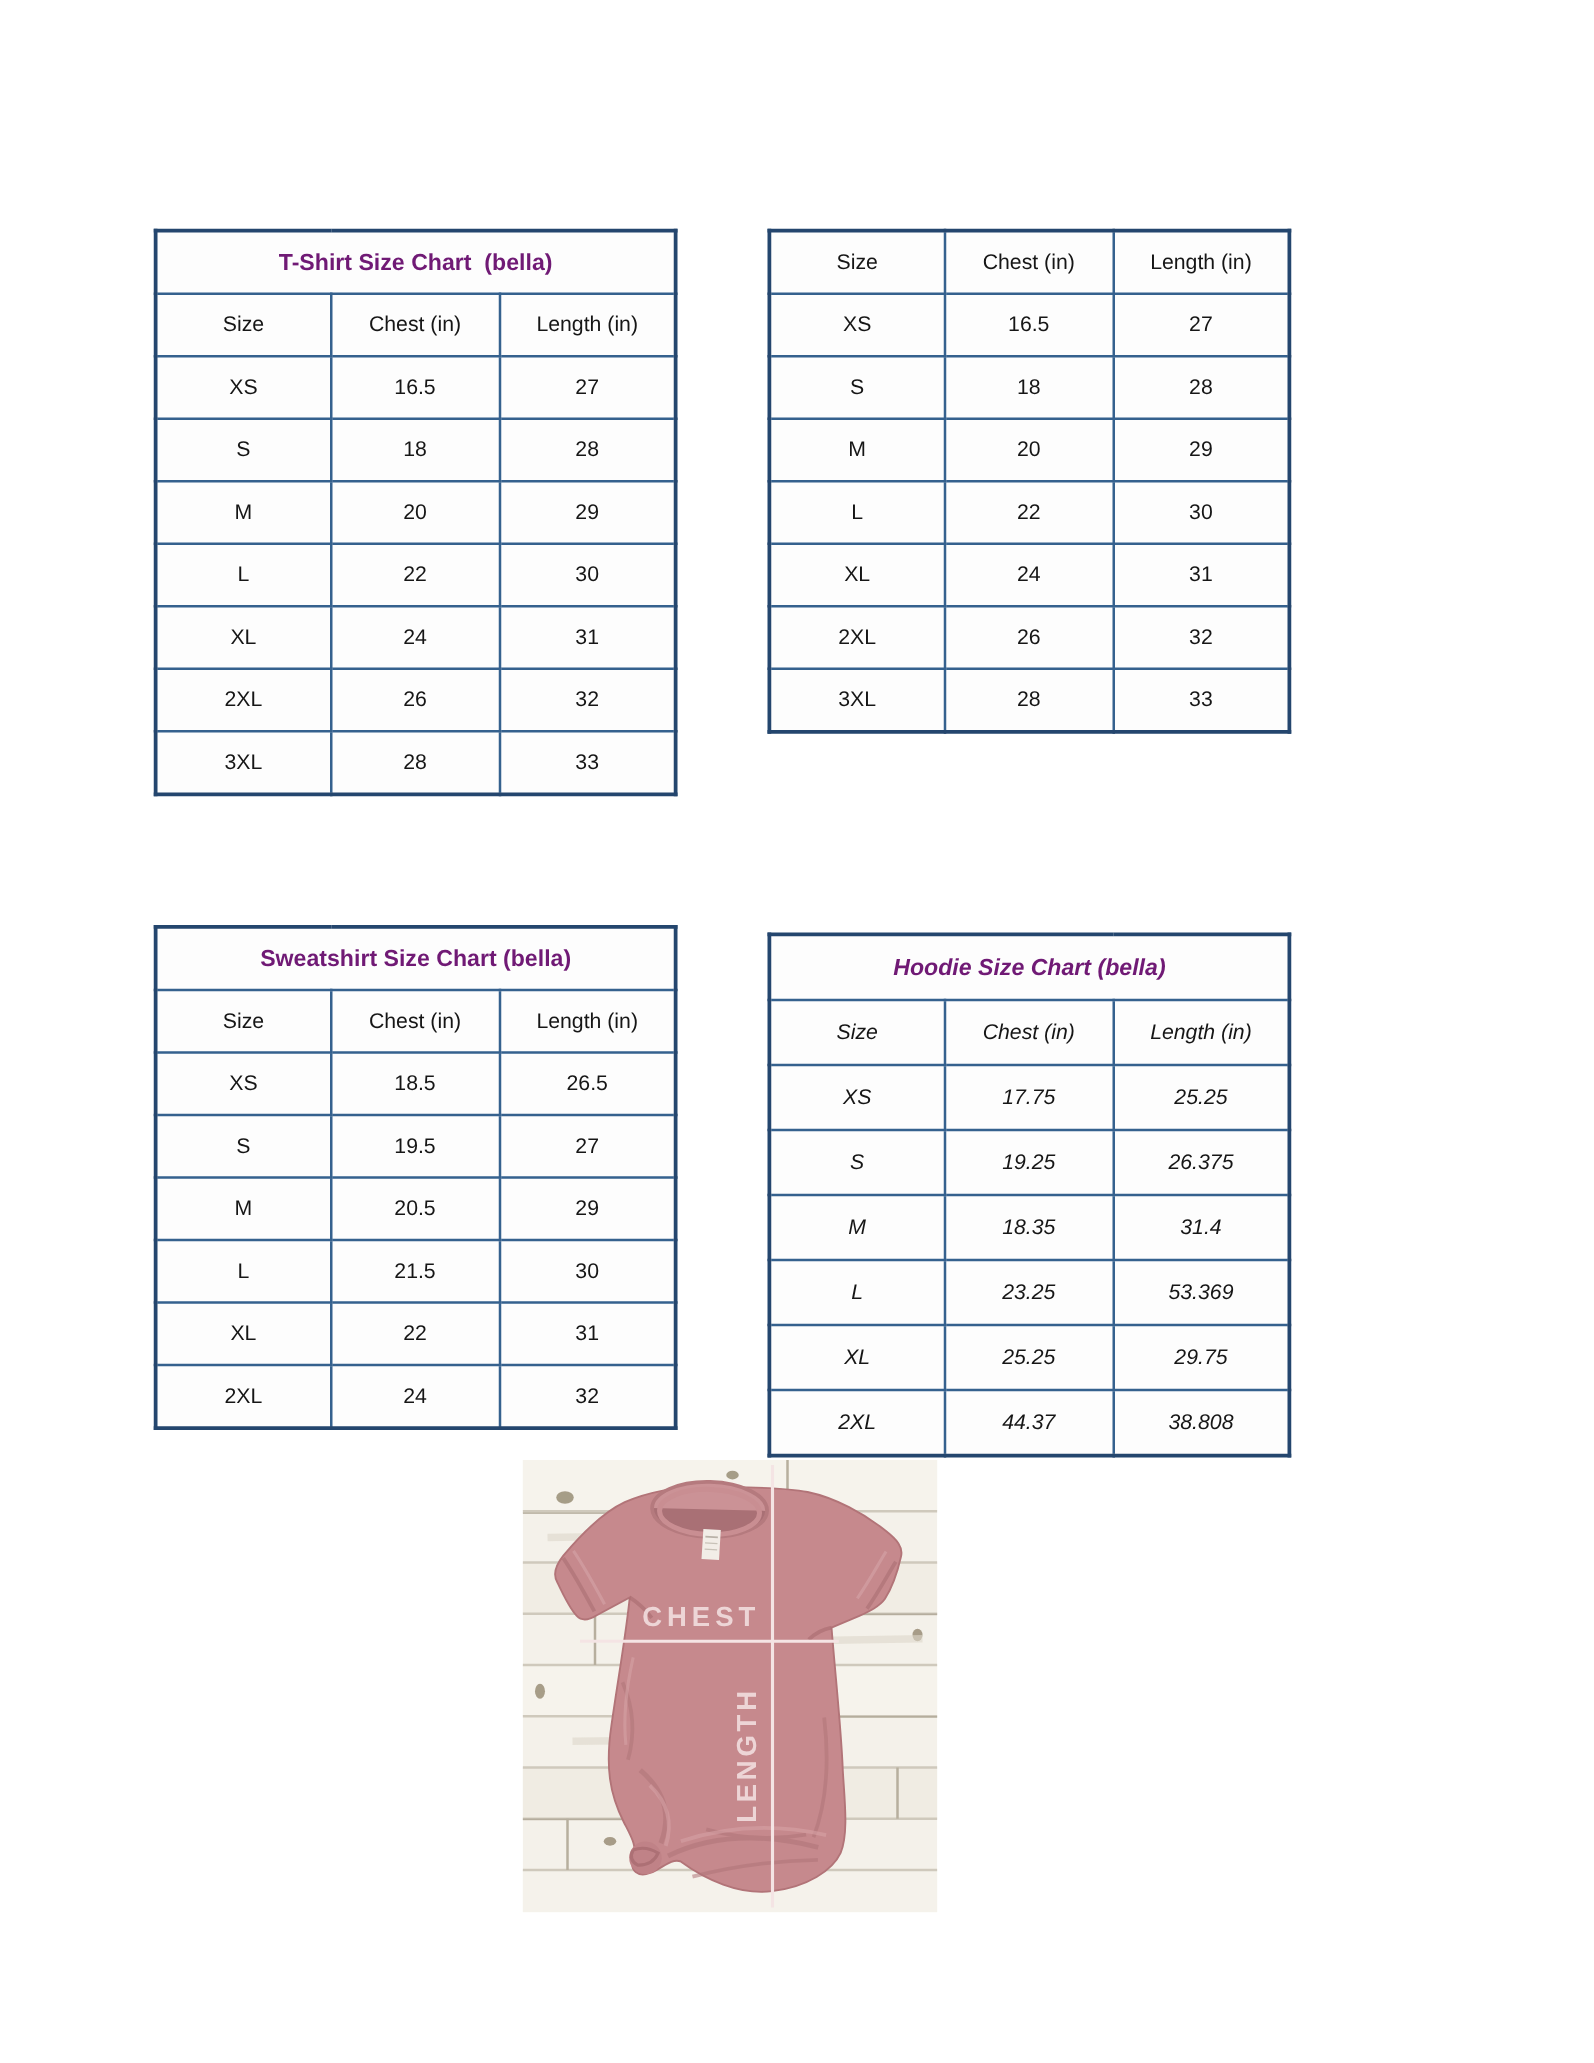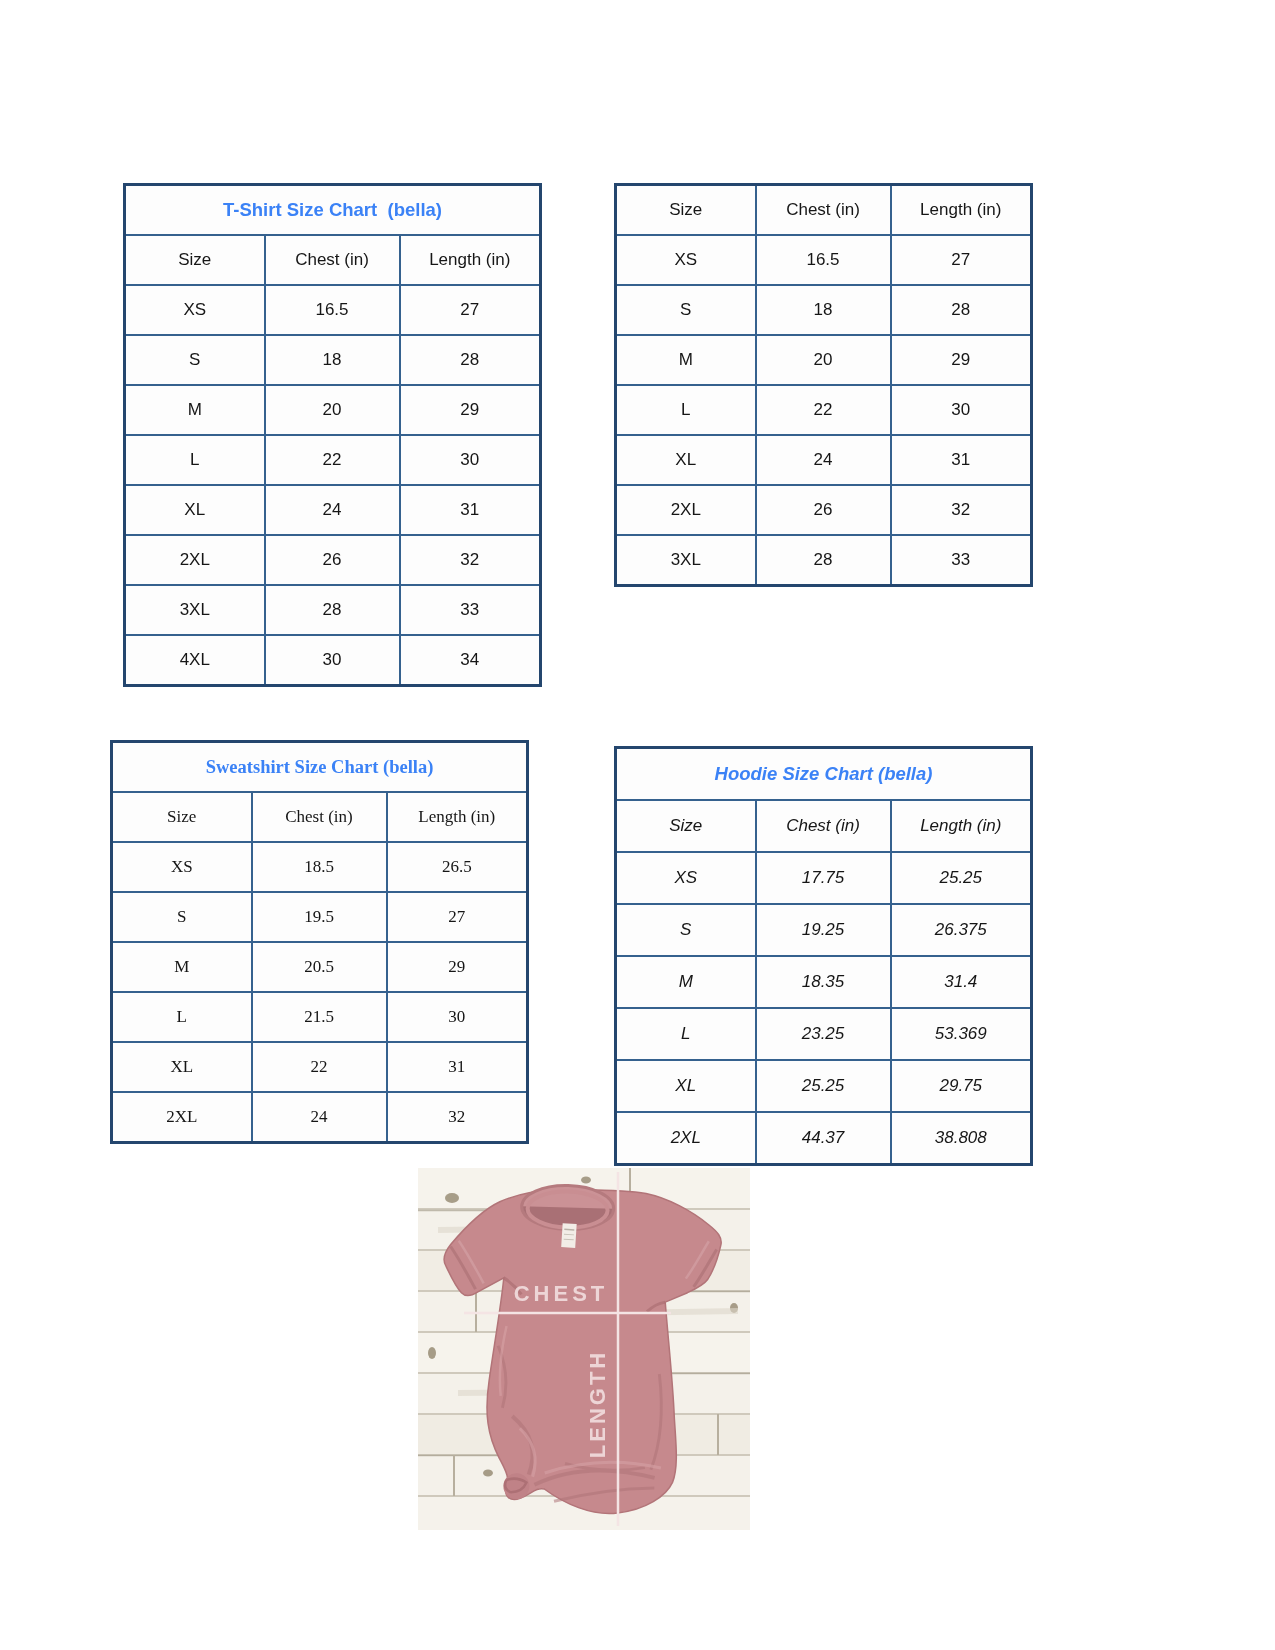--- a/index.html
+++ b/index.html
@@ -29,30 +29,30 @@
     font-size:17px;
     font-weight:400;
     color:#161616;
     height:48px;
     padding:0 4px;
   }
   table.size-table th.title{
     font-size:18.5px;
     font-weight:700;
     white-space:pre;
-    color:#3b82f6;
+    color:#701a75;
   }
   table#hoodie-table th, table#hoodie-table td{height:50px;font-style:italic;}
   col.c-size{width:140px;}
   col.c-chest{width:135px;}
   col.c-length{width:141px;}
 
   #tshirt-table    {left:123px; top:183px;}
   #longsleeve-table{left:614px; top:183px;}
-  #sweatshirt-table{left:110px; top:740px;font-family:Liberation Serif, serif;}
+  #sweatshirt-table{left:123px; top:740px;}
   #hoodie-table    {left:614px; top:746px;}
 
   
   .photo{
     position:absolute;
     left:418px; top:1168px;
     width:332px; height:362px;
     overflow:hidden;
   }
   .photo svg{display:block;}
@@ -106,25 +106,20 @@
         </tr>
         <tr>
           <td>2XL</td>
           <td>26</td>
           <td>32</td>
         </tr>
         <tr>
           <td>3XL</td>
           <td>28</td>
           <td>33</td>
-        </tr>
-        <tr>
-          <td>4XL</td>
-          <td>30</td>
-          <td>34</td>
         </tr>
       </tbody>
   </table>
 
   <table class="size-table" id="longsleeve-table">
     <colgroup>
         <col class="c-size">
         <col class="c-chest">
         <col class="c-length">
       </colgroup>

